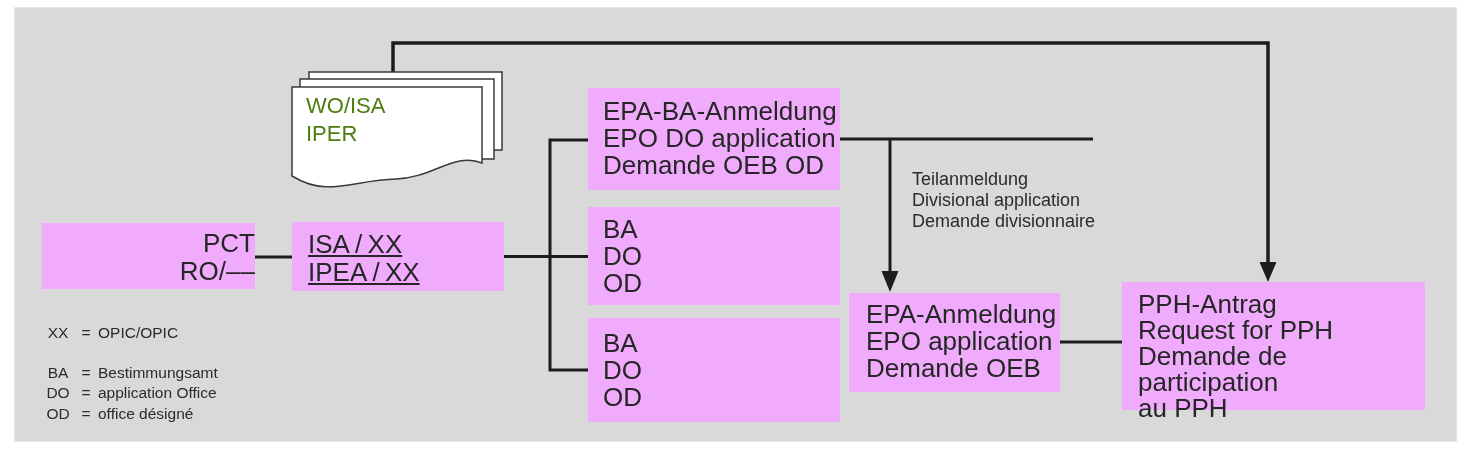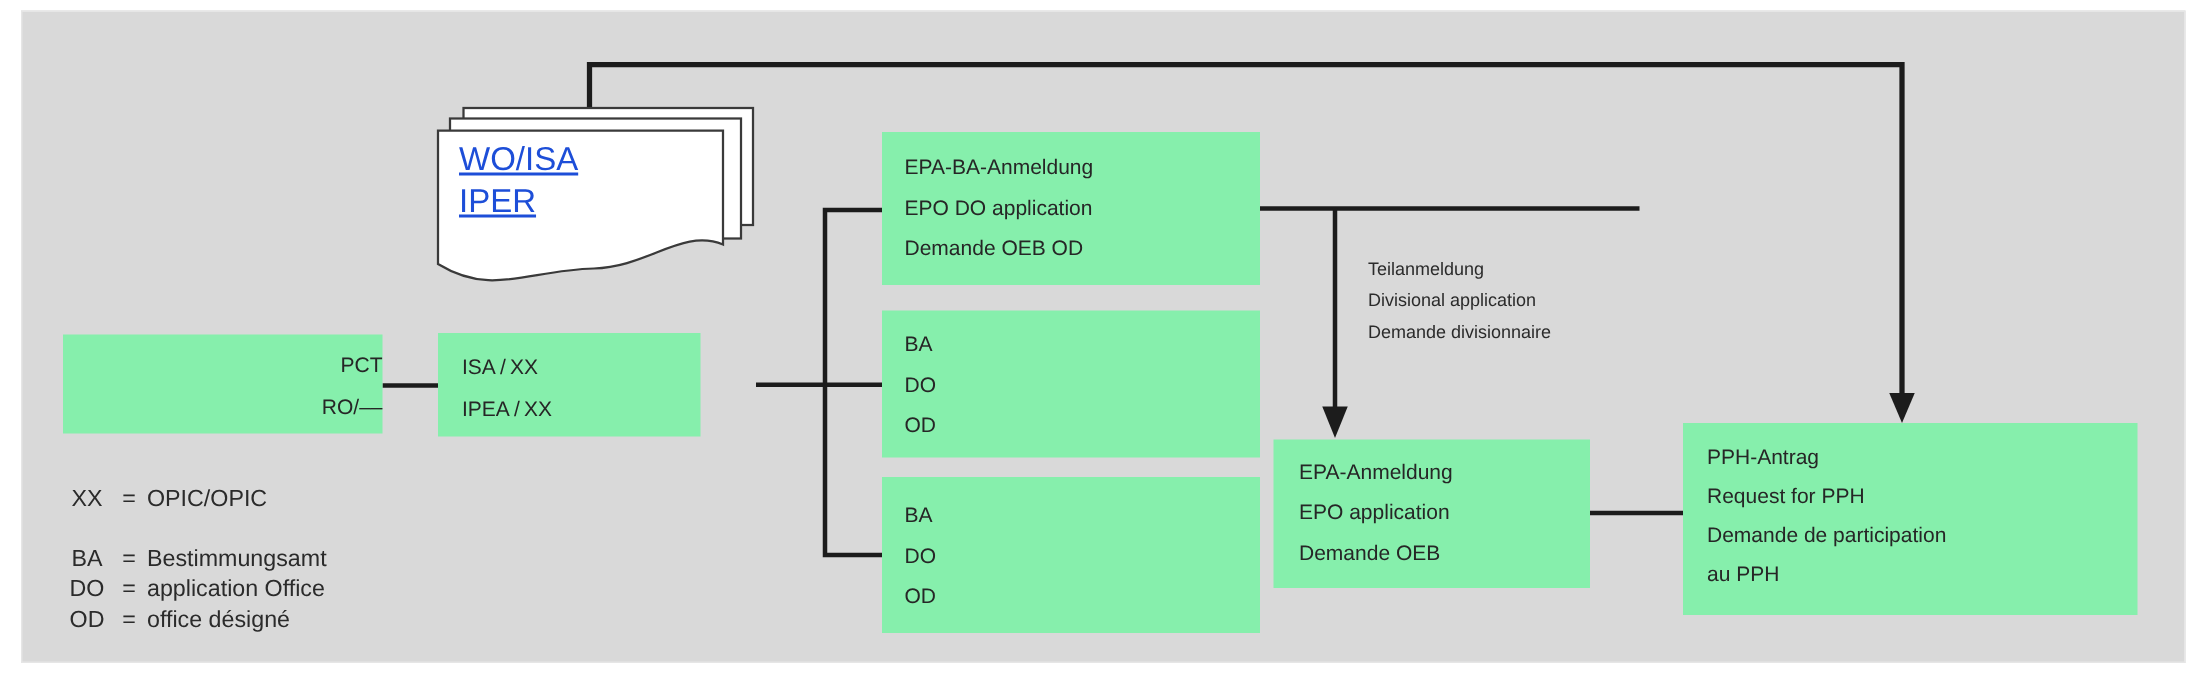--- a/index.html
+++ b/index.html
@@ -2,33 +2,33 @@
 <html style="--bg: #d9d9d9; --line: #1c1c1c;"><head>
 <meta charset="utf-8">
 <style>
   html,body{margin:0;padding:0;background:#fff;}
   body{width:1472px;height:450px;position:relative;overflow:hidden;
        font-family:"Liberation Sans","DejaVu Sans",sans-serif;color:#222;}
   .canvas{position:absolute;left:0;top:0;width:1472px;height:450px;}
   .panel{position:absolute;left:14px;top:7px;width:1443px;height:435px;
          background:var(--bg,#d9d9d9);border:1px solid #e6e6e6;box-sizing:border-box;}
   svg.lines{position:absolute;left:0;top:0;width:1472px;height:450px;color:var(--line,#1c1c1c);}
-  .box{position:absolute;background:#86efac;box-sizing:border-box;
-       white-space:pre-line;font-size:14px;line-height:27px;color:#262626;}
+  .box{position:absolute;background:#f0abfc;box-sizing:border-box;
+       white-space:pre-line;font-size:26px;line-height:27px;color:#262626;}
   .box-pct   {left:42px;  top:223px; width:213px; height:66px;  padding:6px 0 0 16px; line-height:28px;text-align:right;}
-  .box-isa   {left:292px; top:222px; width:175px; height:69px;  padding:8px 0 0 16px; line-height:28px;}
+  .box-isa   {left:292px; top:222px; width:212px; height:69px;  padding:8px 0 0 16px; line-height:28px;text-decoration:underline;}
   .box-epaba {left:588px; top:88px;  width:252px; height:102px; padding:10px 0 0 15px;}
   .box-ba1   {left:588px; top:207px; width:252px; height:98px;  padding:9px 0 0 15px;}
   .box-ba2   {left:588px; top:318px; width:252px; height:104px; padding:12px 0 0 15px;}
   .box-epa   {left:849px; top:293px; width:211px; height:99px;  padding:8px 0 0 17px;}
   .box-pph   {left:1122px;top:282px; width:303px; height:128px; padding:9px 0 0 16px; line-height:26px;}
   .stack-label{position:absolute;left:306px;top:92px;width:170px;
-       white-space:pre-line;font-size:22px;line-height:28px;color:#1d4ed8;text-decoration:underline;}
+       white-space:pre-line;font-size:22px;line-height:28px;color:#4d7c0f;}
   .annotation{position:absolute;left:912px;top:169px;width:230px;
-       white-space:pre-line;font-size:12px;line-height:21px;color:#2b2b2b;}
+       white-space:pre-line;font-size:18px;line-height:21px;color:#2b2b2b;}
   .legend{position:absolute;left:42px;top:323px;font-size:15.5px;color:#2b2b2b;}
   .legend-row{display:flex;line-height:20.5px;text-align:center;}
   .legend-row.first{margin-bottom:19px;}
   .legend-term{width:32px;}
   .legend-eq{width:24px;}
 </style>
 </head>
 <body>
 
 <div class="canvas">

